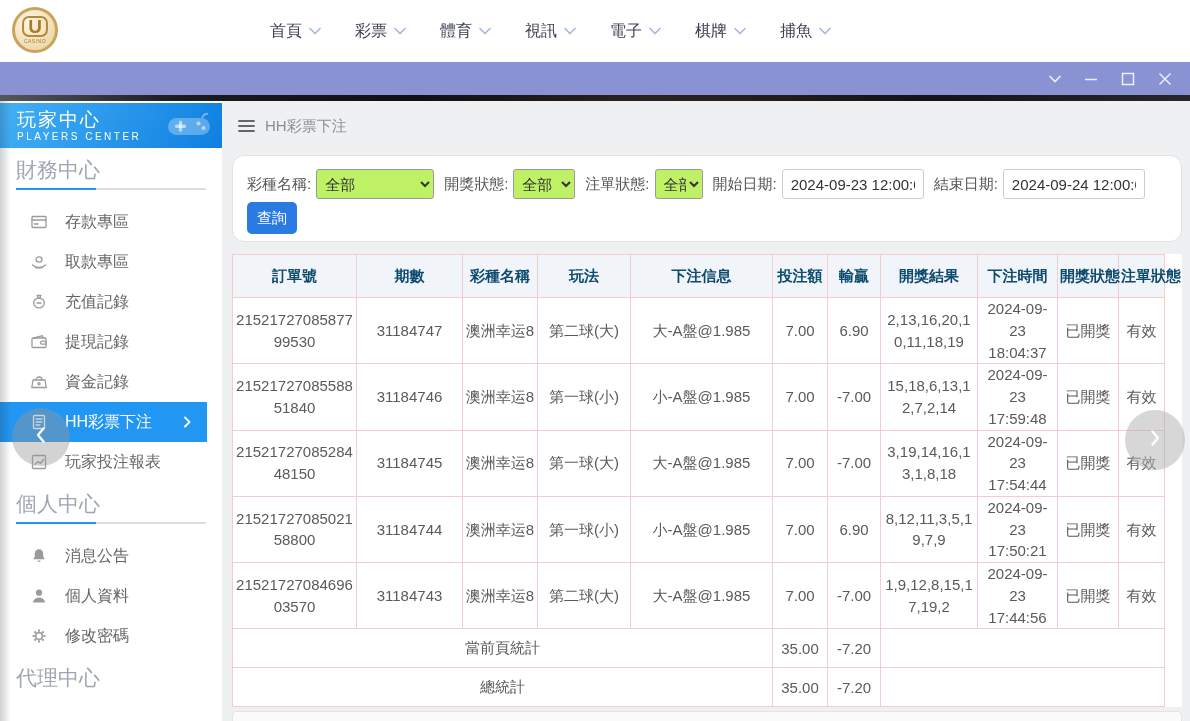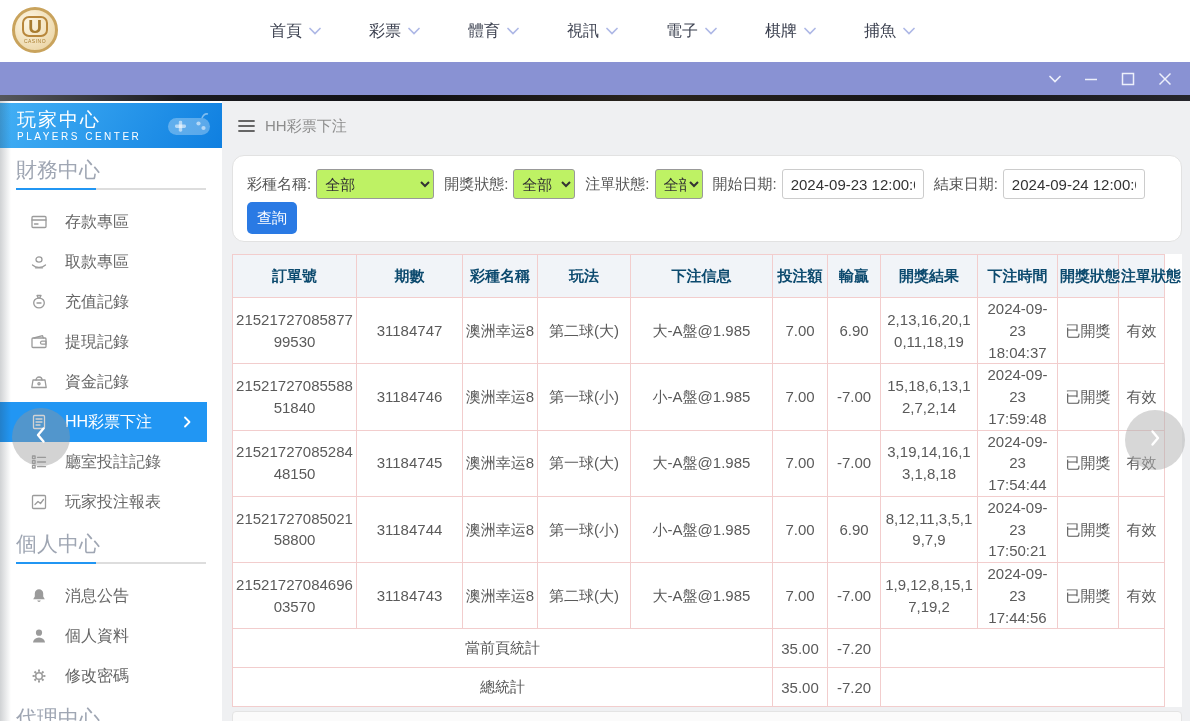--- a/index.html
+++ b/index.html
@@ -10,21 +10,21 @@
   .navbar{position:absolute;top:0;left:0;right:0;height:62px;background:#fff;z-index:5;}
   .logo{position:absolute;left:12px;top:7px;display:flex;align-items:center;gap:9px;cursor:pointer;}
   .logo-badge{width:46px;height:46px;border-radius:50%;border:3px solid #c9a35c;box-sizing:border-box;
     background:radial-gradient(circle at 35% 30%,#fdf6e3,#e8cf9a);display:flex;flex-direction:column;
     align-items:center;justify-content:center;color:#a87c2f;}
   .logo-badge .u{font-weight:bold;font-size:19px;line-height:17px;border:2px solid #b8873b;border-radius:7px;padding:0 4px;}
   .logo-badge .c{font-size:5px;letter-spacing:.5px;margin-top:1px;}
   .logo-text{font-size:23px;font-weight:800;letter-spacing:.5px;color:#b5914f;
     background:linear-gradient(180deg,#d8b173,#96713a);-webkit-background-clip:text;background-clip:text;
     -webkit-text-fill-color:transparent;}
-  .main-nav{position:absolute;left:270px;top:0;height:62px;display:flex;align-items:center;gap:48px;}
+  .main-nav{position:absolute;left:270px;top:0;height:62px;display:flex;align-items:center;gap:34px;}
   .nav-item{display:flex;align-items:center;gap:7px;font-size:16px;color:#3c4150;cursor:pointer;white-space:nowrap;}
   .nav-chev{color:#aeb8e6;display:flex;}
 
   
   .titlebar{position:absolute;top:62px;left:0;right:0;height:33px;background:#8992d3;z-index:5;
     display:flex;justify-content:flex-end;align-items:center;gap:23px;padding-right:18px;box-sizing:border-box;}
   .tb-icon{color:#edf0fb;display:flex;cursor:pointer;}
 
   
   .darkstrip{position:absolute;top:95px;left:0;right:0;height:6px;z-index:4;
@@ -264,33 +264,20 @@
                 <line x1="6" y1="9" x2="12" y2="9"></line>
                 <line x1="6" y1="12" x2="10" y2="12"></line>
               </svg>
             </span>
             <span>HH彩票下注</span>
             <span class="arr">
               <svg width="14" height="14" viewBox="0 0 14 14" fill="none" stroke="currentColor" stroke-width="1.8" stroke-linecap="round" stroke-linejoin="round">
                 <polyline points="5,2.5 9.5,7 5,11.5"></polyline>
               </svg>
             </span>
-          </div>
-          <div class="side-item">
-            <span class="s-icon">
-              <svg width="18" height="18" viewBox="0 0 18 18" fill="none" stroke="currentColor" stroke-width="1.3" stroke-linecap="round" stroke-linejoin="round">
-                <rect x="2.5" y="3" width="2.6" height="2.6"></rect>
-                <line x1="7.5" y1="4.3" x2="15.5" y2="4.3"></line>
-                <rect x="2.5" y="7.7" width="2.6" height="2.6"></rect>
-                <line x1="7.5" y1="9" x2="15.5" y2="9"></line>
-                <rect x="2.5" y="12.4" width="2.6" height="2.6"></rect>
-                <line x1="7.5" y1="13.7" x2="15.5" y2="13.7"></line>
-              </svg>
-            </span>
-            <span>廳室投註記錄</span>
           </div>
           <div class="side-item">
             <span class="s-icon">
               <svg width="18" height="18" viewBox="0 0 18 18" fill="none" stroke="currentColor" stroke-width="1.3" stroke-linecap="round" stroke-linejoin="round">
                 <rect x="2.5" y="2.5" width="13" height="13" rx="1"></rect>
                 <polyline points="5,11.5 8,8.5 10.5,10.5 13.5,6.5"></polyline>
               </svg>
             </span>
             <span>玩家投注報表</span>
           </div>

